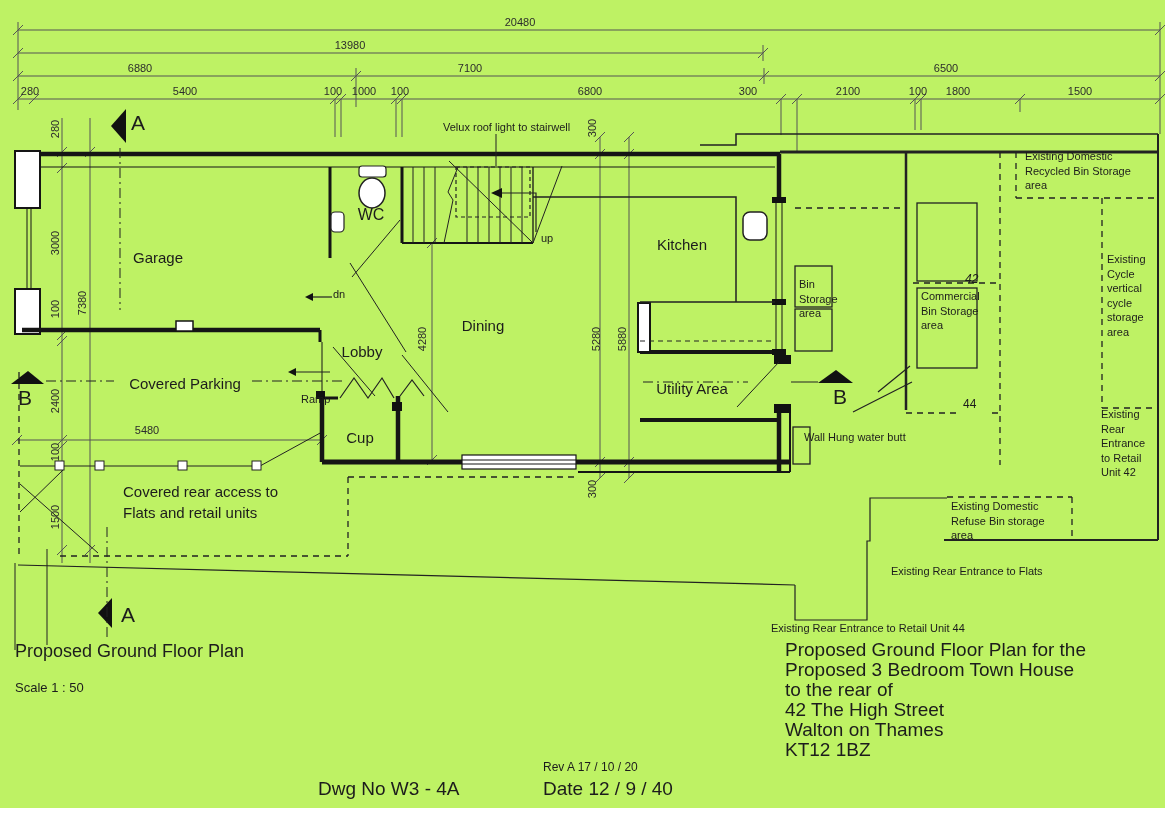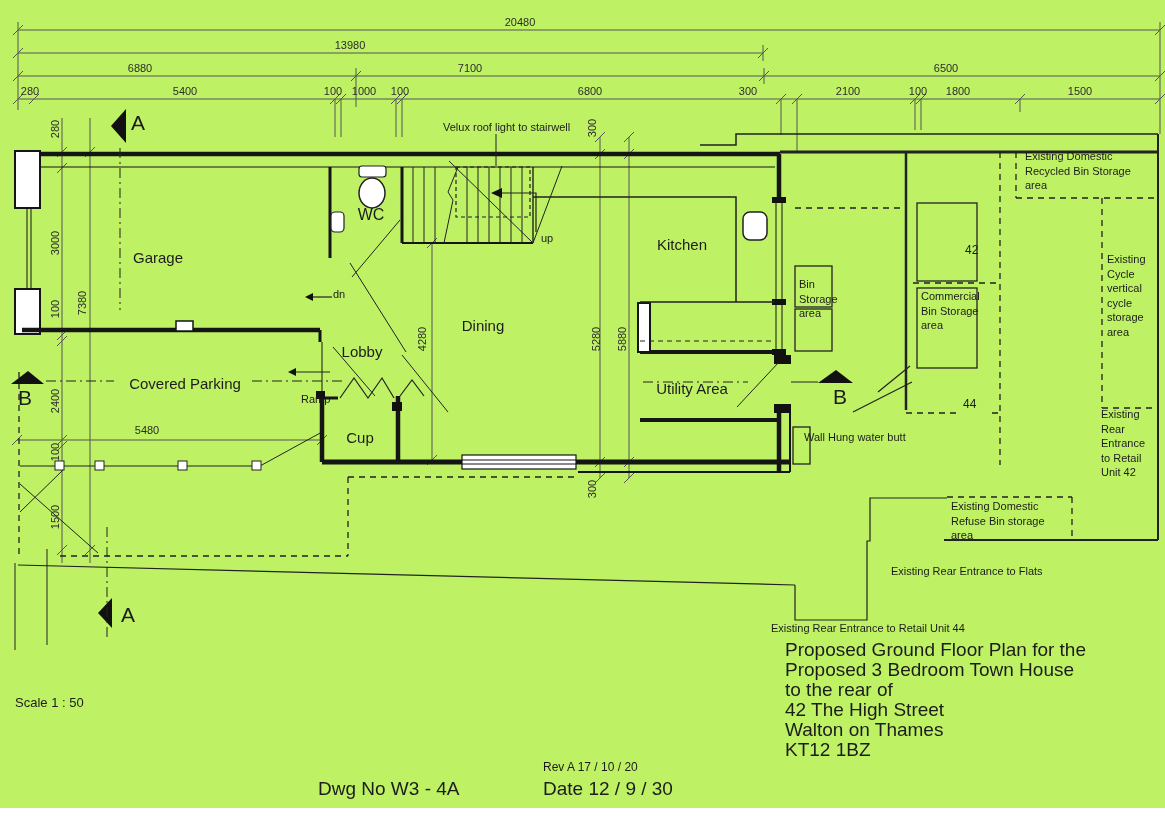--- a/index.html
+++ b/index.html
@@ -206,20 +206,22 @@
 <div class="lbl dim rot" style="left:593px;top:489px;">300</div>
 
 <div class="lbl room ctr2" style="left:158px;top:258px;">Garage</div>
 <div class="lbl ctr2" style="left:371px;top:215px;font-size:16px;">WC</div>
 <div class="lbl room ctr2" style="left:483px;top:326px;">Dining</div>
 <div class="lbl room ctr2" style="left:682px;top:245px;">Kitchen</div>
 <div class="lbl room ctr2" style="left:362px;top:352px;">Lobby</div>
 <div class="lbl room ctr2" style="left:360px;top:438px;">Cup</div>
 <div class="lbl room ctr2" style="left:692px;top:389px;">Utility Area</div>
 <div class="lbl room ctr2" style="left:185px;top:384px;">Covered Parking</div>
+<div class="lbl" style="left:123px;top:481px;font-size:15px;line-height:21px;">Covered rear access to
+Flats and retail units</div>
 
 <div class="lbl sm" style="left:443px;top:120px;">Velux roof light to stairwell</div>
 <div class="lbl sm" style="left:541px;top:231px;">up</div>
 <div class="lbl sm" style="left:333px;top:287px;">dn</div>
 <div class="lbl sm" style="left:301px;top:355px;margin-top:37px;">Ramp</div>
 <div class="lbl sm" style="left:799px;top:277px;">Bin
 Storage
 area</div>
 <div class="lbl sm" style="left:804px;top:430px;">Wall Hung water butt</div>
 <div class="lbl sm" style="left:1025px;top:149px;">Existing Domestic
@@ -237,32 +239,33 @@
 <div class="lbl sm" style="left:1101px;top:407px;">Existing
 Rear
 Entrance
 to Retail
 Unit 42</div>
 <div class="lbl sm" style="left:951px;top:499px;">Existing Domestic
 Refuse Bin storage
 area</div>
 <div class="lbl sm" style="left:891px;top:564px;">Existing Rear Entrance to Flats</div>
 <div class="lbl sm" style="left:771px;top:621px;">Existing Rear Entrance to Retail Unit 44</div>
-<div class="lbl t12" style="left:965px;top:243px;">42</div>
+<div class="lbl t12" style="left:965px;top:272px;font-style:italic;">42</div>
 <div class="lbl t12" style="left:963px;top:397px;">44</div>
 
 <div class="lbl sec ctr2" style="left:138px;top:123px;">A</div>
 <div class="lbl sec ctr2" style="left:128px;top:615px;">A</div>
 <div class="lbl sec ctr2" style="left:25px;top:398px;">B</div>
 <div class="lbl sec ctr2" style="left:840px;top:397px;">B</div>
 
-<div class="lbl t13" style="left:15px;top:680px;margin-top:15px;">Scale  1 : 50</div>
+<div class="lbl t18" style="left:15px;top:640px;">Proposed Ground Floor Plan</div>
+<div class="lbl t13" style="left:15px;top:680px;">Scale  1 : 50</div>
 <div class="lbl t12" style="left:543px;top:760px;">Rev A 17 / 10 / 20</div>
 <div class="lbl t19" style="left:318px;top:779px;">Dwg No  W3 - 4A</div>
-<div class="lbl t19" style="left:543px;top:779px;">Date 12 / 9 / 30</div>
+<div class="lbl t19" style="left:543px;top:779px;">Date 12 / 9 / 40</div>
 <div class="lbl t19" style="left:785px;top:640px;">Proposed Ground Floor Plan for the
 Proposed 3 Bedroom Town House
 to the rear of
 42 The High Street
 Walton on Thames
 KT12 1BZ</div>
 
 </div>
 
 </body></html>

